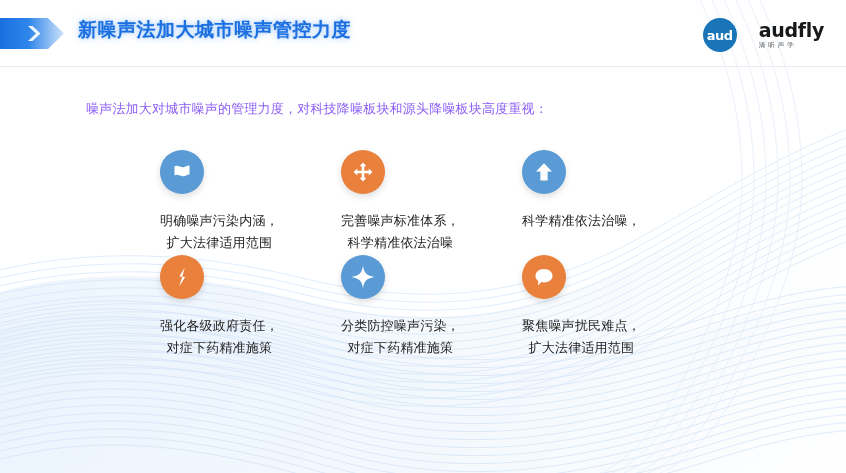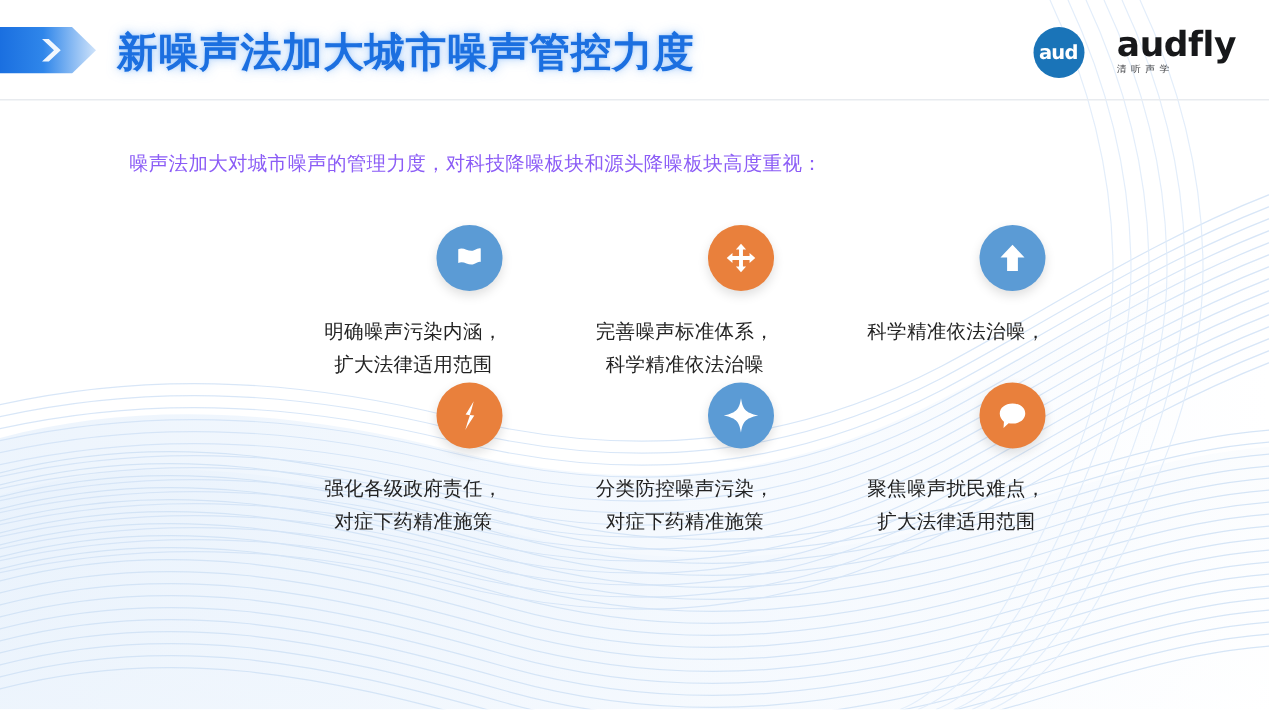--- a/index.html
+++ b/index.html
@@ -56,21 +56,21 @@
     position: absolute;
     left: 0;
     top: 18px;
     width: 64px;
     height: 31px;
   }
   .header-title {
     position: absolute;
     left: 78px;
     top: 17px;
-    font-size: 27px;
+    font-size: 19px;
     font-weight: bold;
     color: #1b6fe0;
     letter-spacing: 0.5px;
     text-shadow: 0 0 7px rgba(90,160,245,0.55), 0 0 2px rgba(120,180,250,0.5);
     white-space: nowrap;
   }
 
   
   .logo {
     position: absolute;
@@ -98,21 +98,21 @@
     line-height: 1;
     font-family: "DejaVu Sans", sans-serif;
   }
   .logo-words {
     display: flex;
     flex-direction: column;
     justify-content: center;
     line-height: 1;
   }
   .logo-wordmark {
-    font-size: 23px;
+    font-size: 19px;
     font-weight: bold;
     color: #17181a;
     letter-spacing: -0.3px;
     font-family: "DejaVu Sans", sans-serif;
   }
   .logo-sub {
     margin-top: 2px;
     font-size: 6.5px;
     color: #3a3c40;
     letter-spacing: 3px;
@@ -141,21 +141,21 @@
     z-index: 4;
     display: grid;
     grid-template-columns: repeat(3, 175px);
     grid-template-rows: 105px 105px;
     column-gap: 6px;
     row-gap: 0px;
   }
   .card {
     display: flex;
     flex-direction: column;
-    align-items: flex-end;
+    align-items: flex-start;
   }
   .card-icon {
     width: 44px;
     height: 44px;
     border-radius: 50%;
     display: flex;
     align-items: center;
     justify-content: center;
     box-shadow: 0 3px 7px rgba(0,0,0,0.13);
   }

